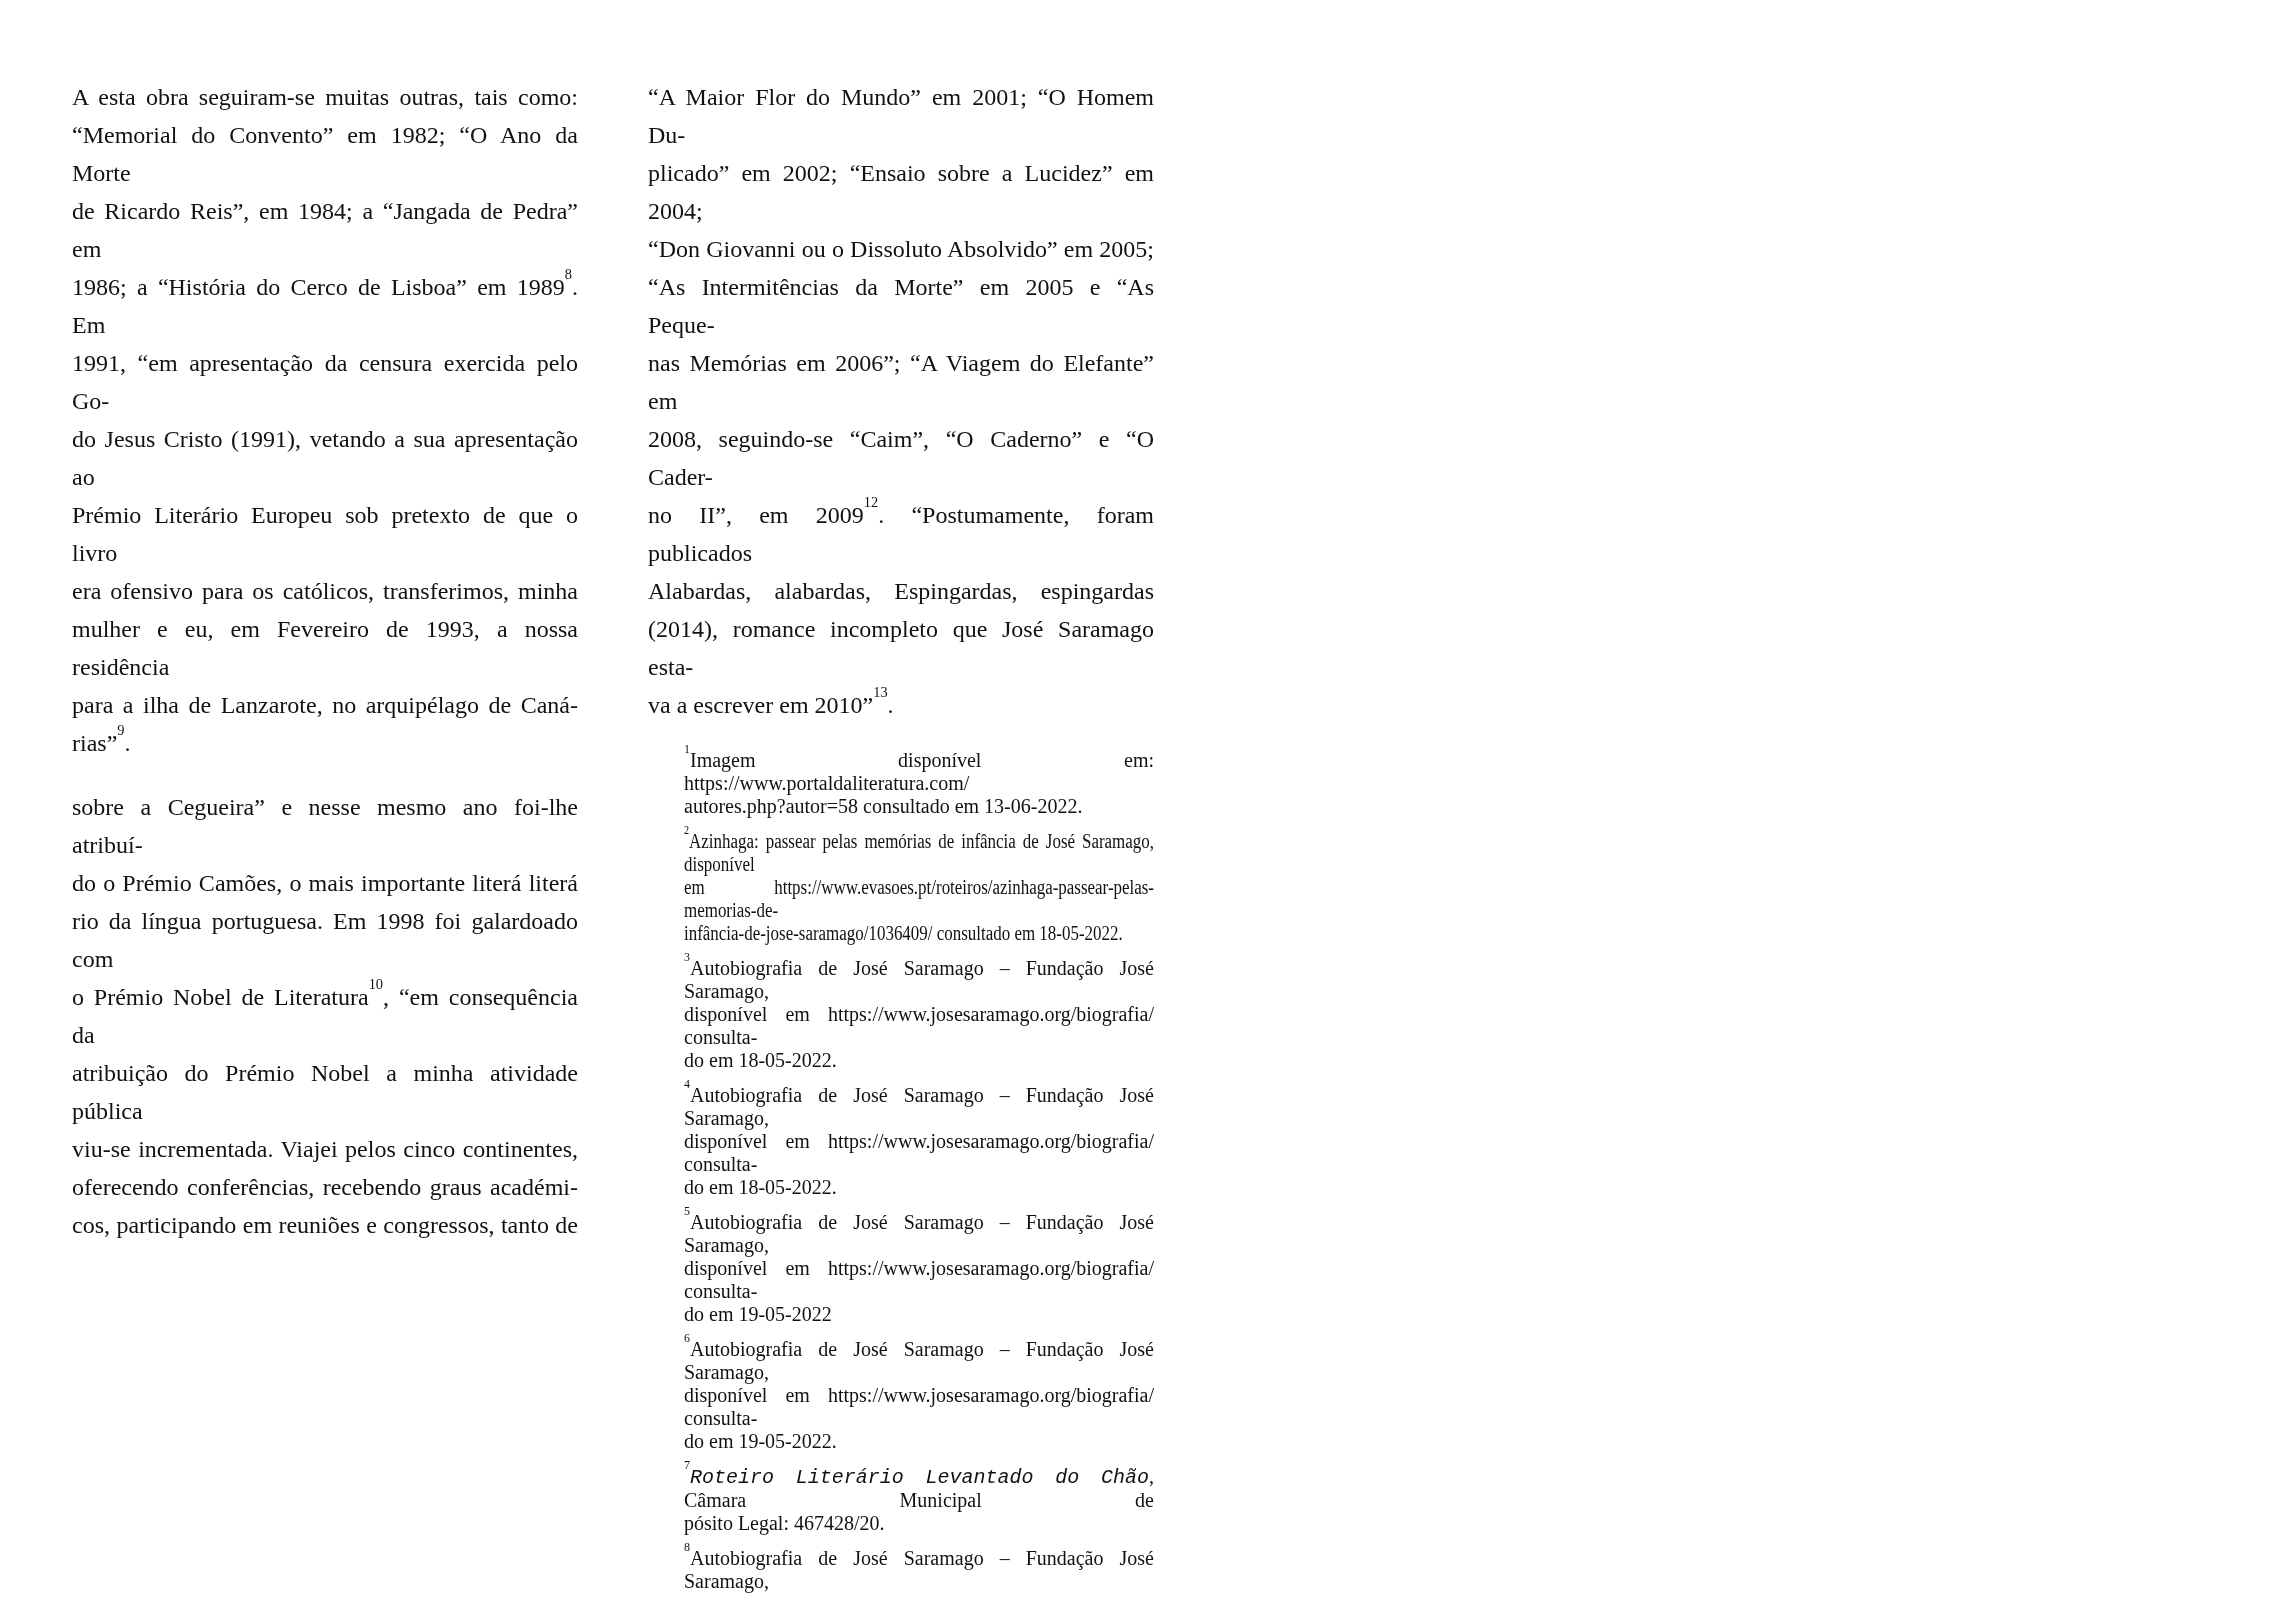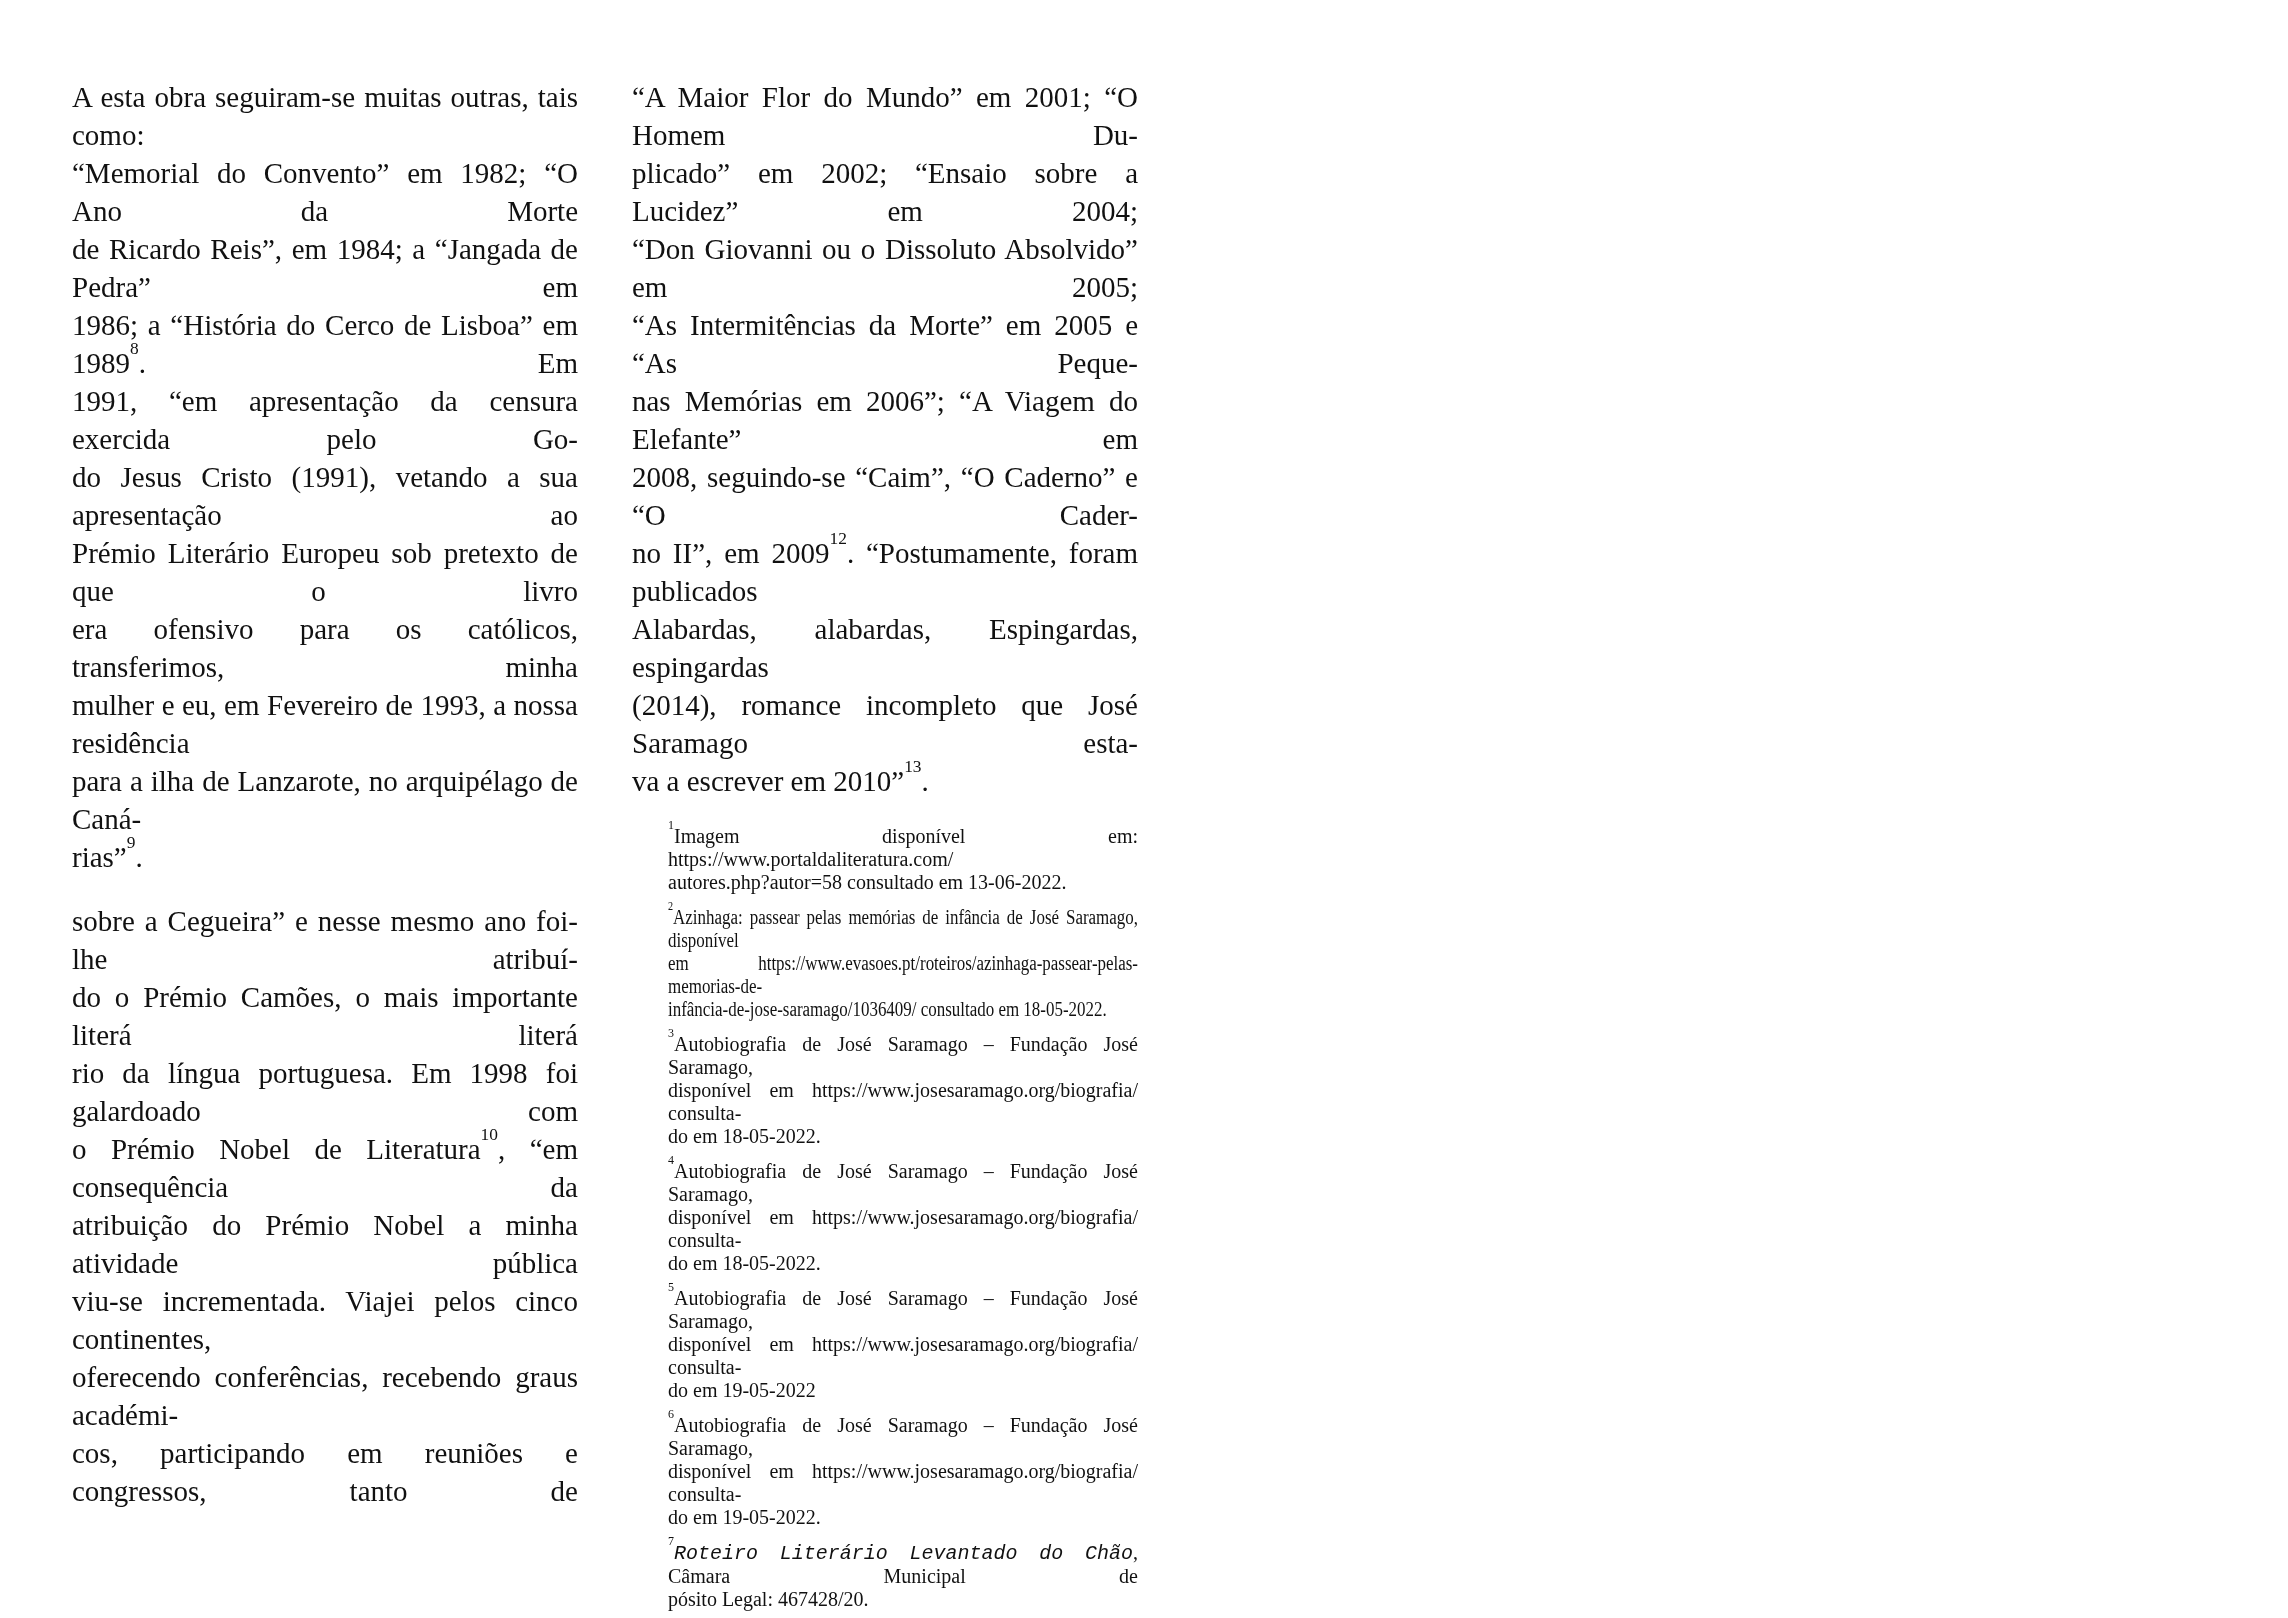--- a/index.html
+++ b/index.html
@@ -1,21 +1,21 @@
 <!DOCTYPE html>
 <html lang="pt" style="font-size:14.8px"><head>
 <meta charset="utf-8">
 <style>
   html,body{margin:0;padding:0;background:#ffffff;}
   .page{position:relative;width:2289px;height:1619px;background:#ffffff;overflow:hidden;
         font-family:"Liberation Serif","DejaVu Serif",serif;color:#111111;}
   .col{position:absolute;top:78px;width:506px;}
   #col-left{left:72px;}
-  #col-right{left:632px;}
-  .para.body{font-size:29px;line-height:38px;margin:0 0 26px 0;}
+  #col-right{left:648px;}
+  .para.body{font-size:24px;line-height:38px;margin:0 0 26px 0;}
   #col-right .para.body{margin-bottom:25px;}
   .footnotes{display:block;margin-left:36px;}
   .footnote{font-size:20px;line-height:23px;margin:0 0 12px 0;}
   .footnote.condensed{width:118%;transform:scaleX(0.8475);transform-origin:0 0;}
   .tline{text-align:justify;text-align-last:justify;white-space:normal;}
   .tline.lastline{text-align-last:left;}
   sup{font-size:60%;line-height:0;position:relative;top:-0.5em;}
   i{font-style:italic;font-family:Liberation Mono, monospace;}
 </style>
 </head>

